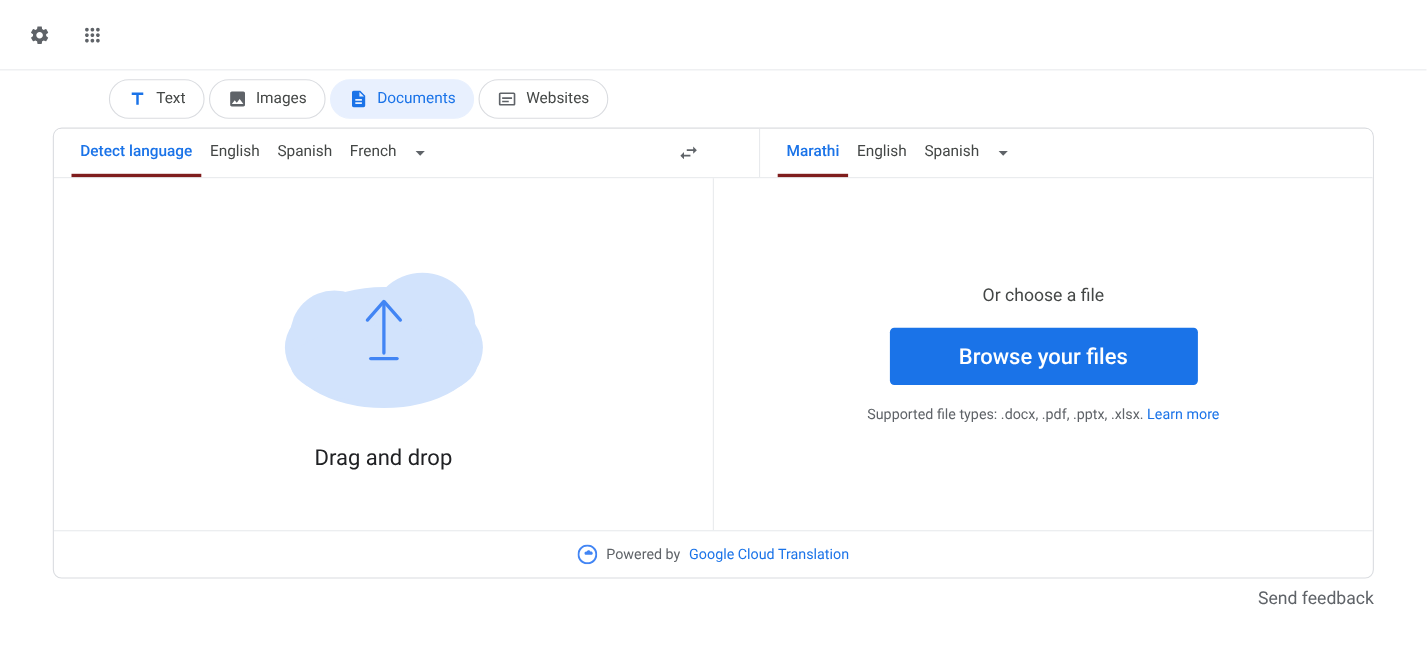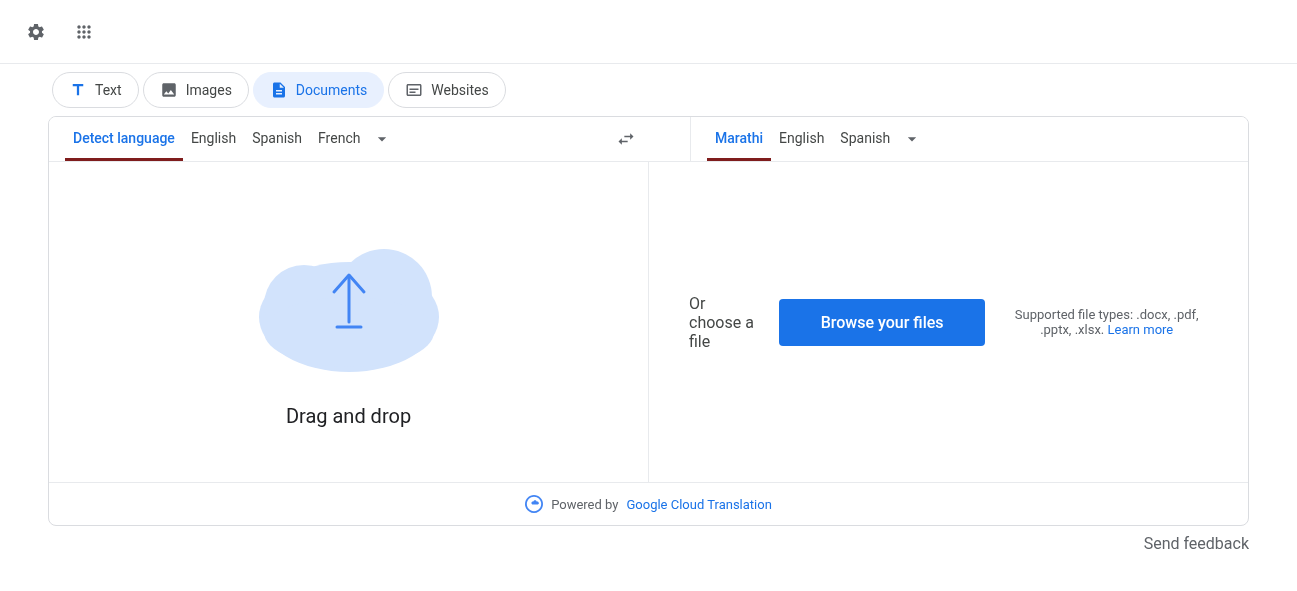--- a/index.html
+++ b/index.html
@@ -32,20 +32,21 @@
       cursor: pointer; display: flex; align-items: center; justify-content: center;
       color: #5f6368;
     }
 
     
     .tab-bar {
       display: flex;
       align-items: center;
       gap: 4px;
       padding: 8px 52px;
+      margin-left: 47px;
     }
     .tab-btn {
       display: flex; align-items: center; gap: 8px;
       padding: 8px 16px;
       border: 1px solid #dadce0;
       border-radius: 24px;
       background: #fff;
       cursor: pointer;
       font-size: 14px;
       color: #444746;
@@ -134,37 +135,37 @@
     }
     .drag-text {
       font-size: 20px;
       color: #202124;
       font-weight: 400;
     }
 
     .right-panel {
       flex: 1;
       display: flex;
-      flex-direction: row;
+      flex-direction: column;
       align-items: center;
       justify-content: center;
       padding: 40px;
       gap: 20px;
     }
     .choose-text {
       font-size: 16px;
       color: #444746;
     }
     .browse-btn {
       background: #1a73e8;
       color: #fff;
       border: none;
       border-radius: 4px;
       padding: 14px 40px;
-      font-size: 16px;
+      font-size: 20px;
       font-weight: 500;
       cursor: pointer;
       width: 280px;
       font-family: inherit;
     }
 
     .supported-text {
       font-size: 13px;
       color: #5f6368;
       text-align: center;

